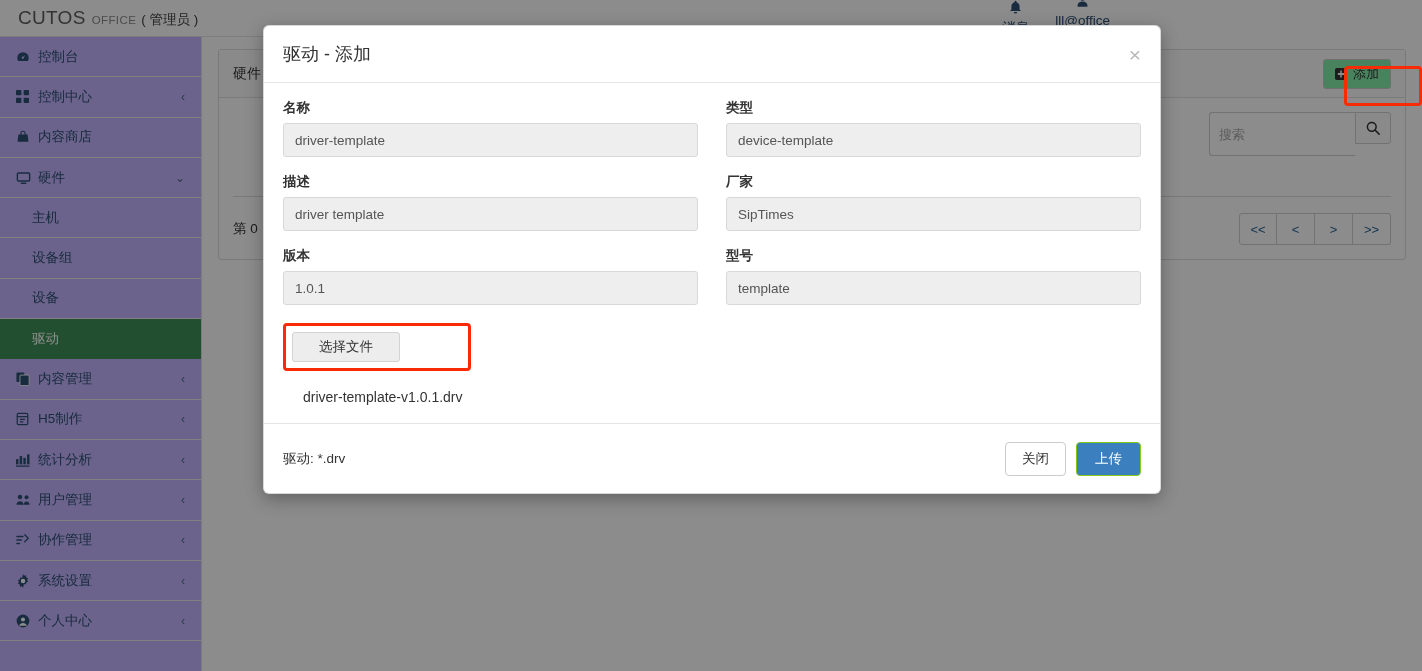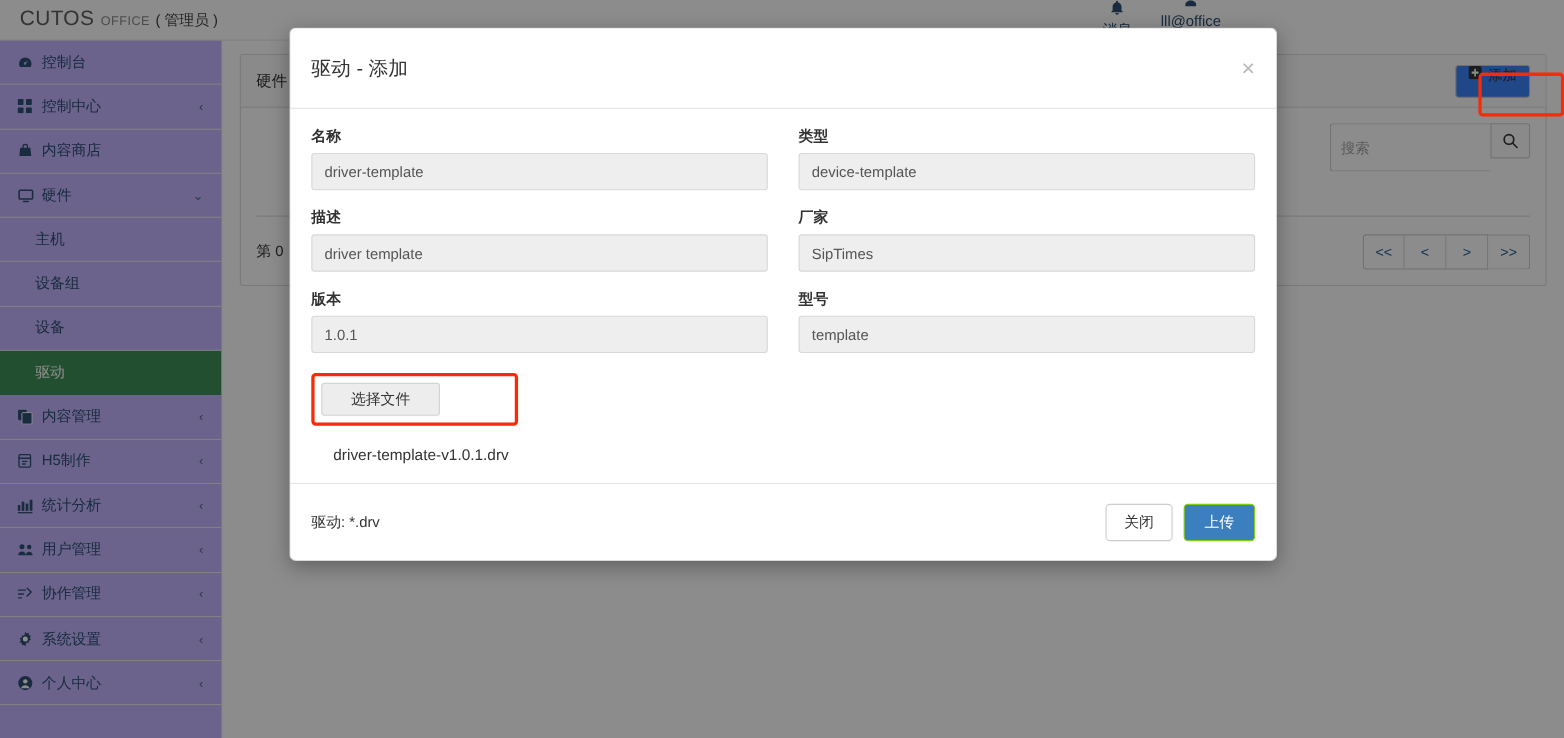--- a/index.html
+++ b/index.html
@@ -65,23 +65,23 @@
   .panel {
     background: #ffffff; border: 1px solid #dcdcdc; border-radius: 3px;
     width: 1188px;
   }
   .panel-head {
     height: 48px; display: flex; align-items: center; padding: 0 14px;
     border-bottom: 1px solid #e1e1e1; background: #fbfbfb;
   }
   .panel-head .crumb { font-size: 14px; color: #333; }
   .add-btn {
-    margin-left: auto; display: inline-flex; gap: 6px;
+    margin-left: auto; display: inline-flex; align-items: center; gap: 6px;
     height: 30px; padding: 0 11px; font-size: 13px; color: #333;
-    background: #3b82f6; border: 1px solid #cccccc; border-radius: 3px; cursor: pointer;
+    background: #86efac; border: 1px solid #cccccc; border-radius: 3px; cursor: pointer;
   }
   .panel-body { padding: 14px; }
   .toolbar-row { display: flex; justify-content: flex-end; }
   .search-wrap { display: flex; height: 32px; }
   .search-input {
     width: 146px; height: 44px; border: 1px solid #cfcfcf; border-right: 0;
     border-radius: 3px 0 0 3px; padding: 0 9px; font-size: 13px; color: #333;
     background: #fff; outline: none; font-family: inherit;
   }
   .search-input::placeholder { color: #a6a6a6; }
@@ -111,21 +111,21 @@
   }
 
   
   .modal {
     position: absolute; left: 263px; top: 25px; width: 898px;
     background: #ffffff; border-radius: 6px; z-index: 60;
     box-shadow: 0 5px 18px rgba(0,0,0,0.30);
     border: 1px solid rgba(0,0,0,0.15);
   }
   .modal-head {
-    height: 73px; display: flex; align-items: center; padding: 12px 19px;
+    height: 57px; display: flex; align-items: center; padding: 12px 19px;
     border-bottom: 1px solid #e5e5e5;
   }
   .modal-title { font-size: 18px; color: #333; }
   .modal-close {
     margin-left: auto; font-size: 21px; color: #b8b8b8; line-height: 1;
     background: none; border: 0; cursor: pointer; font-family: inherit;
   }
   .modal-body { padding: 16px 19px 18px; }
   .form-grid {
     display: grid; grid-template-columns: 1fr 1fr; column-gap: 28px; row-gap: 0;

